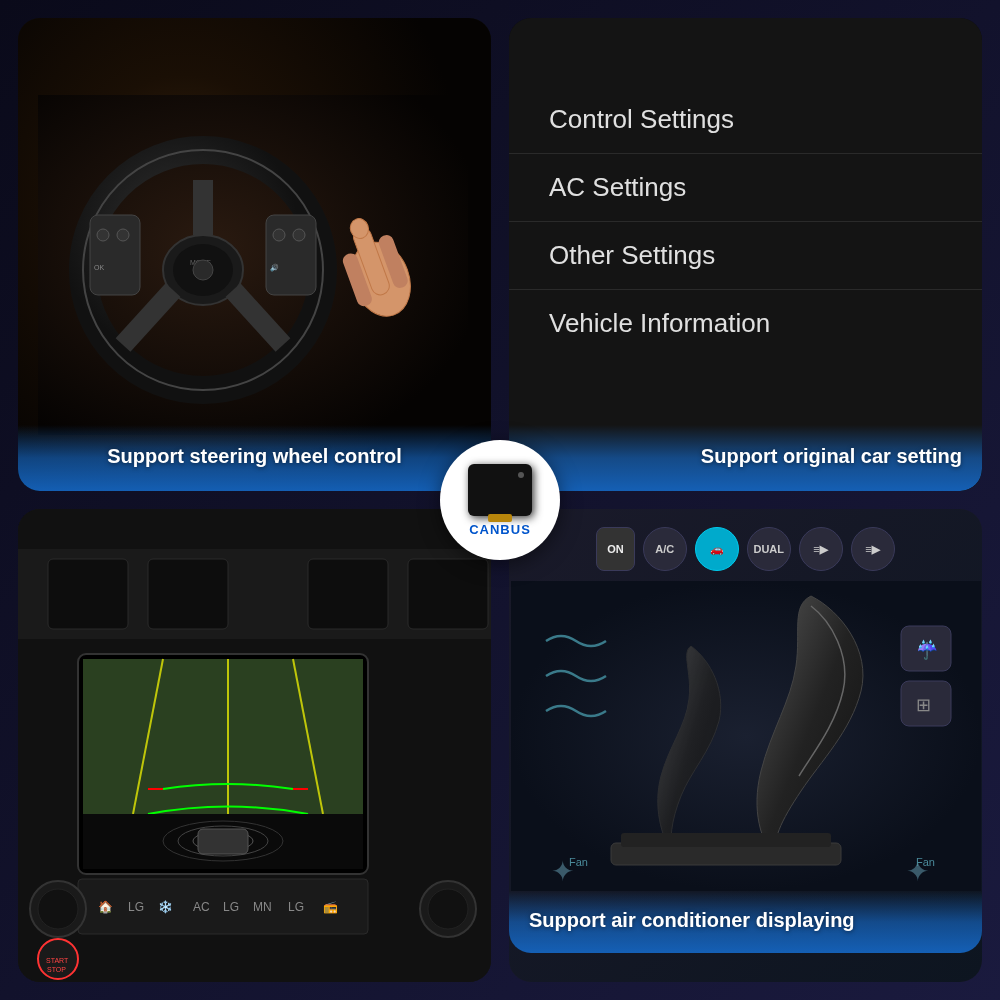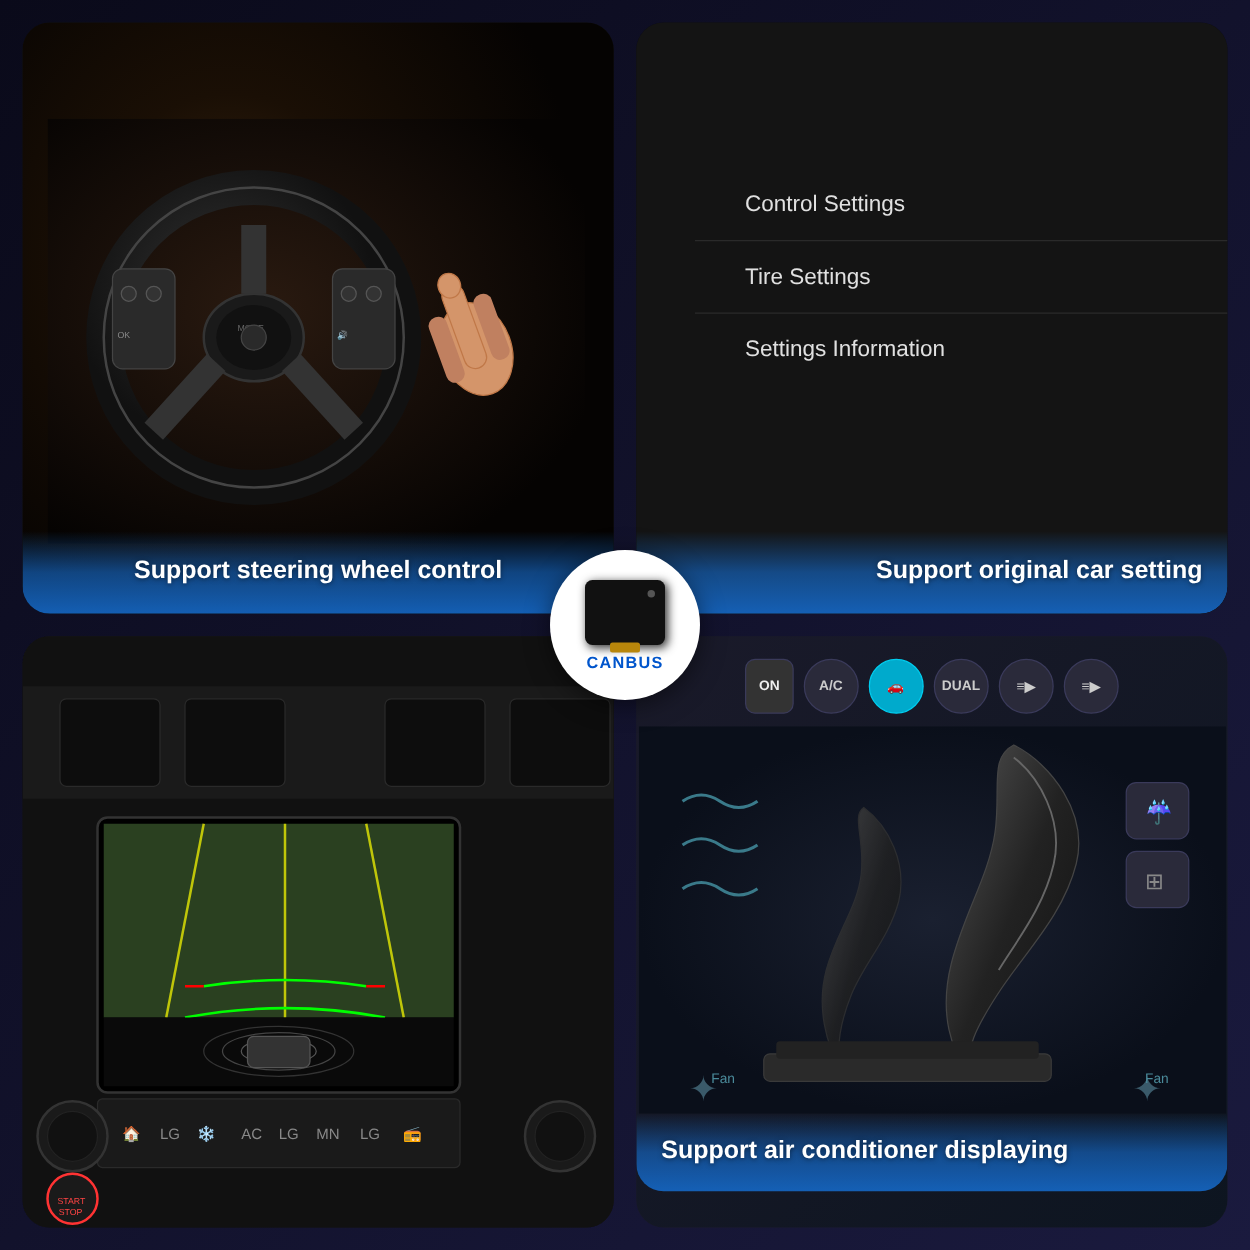--- a/index.html
+++ b/index.html
@@ -88,26 +88,25 @@
       flex: 1;
       display: flex;
       flex-direction: column;
       justify-content: center;
       padding: 10px 0;
     }
 
     .settings-item {
       padding: 18px 40px;
       color: #e0e0e0;
-      font-size: 18px;
+      font-size: 26px;
       font-weight: 400;
       border-bottom: 1px solid #2a2a2a;
       cursor: pointer;
       transition: background 0.2s;
-      margin-left: 47px;
     }
 
     .settings-item:last-child {
       border-bottom: none;
     }
 
     .settings-caption {
       background: linear-gradient(to top, #1565c0ee, #1565c0aa, transparent);
       padding: 18px 20px 22px;
       text-align: right;
@@ -296,22 +295,23 @@
 control</div>
       </div>
     </div>
   </div>
 
   <div class="quadrant tr">
     <div class="settings-panel">
       <div class="settings-list">
 
       <div class="settings-item">Control Settings</div>
-          <div class="settings-item">Tire Settings</div>
-          <div class="settings-item">Settings Information</div>
+          <div class="settings-item">AC Settings</div>
+          <div class="settings-item">Other Settings</div>
+          <div class="settings-item">Vehicle Information</div>
         </div>
       <div class="settings-caption">
         <div class="caption-text">Support original car setting</div>
       </div>
     </div>
   </div>
 
   <div class="quadrant bl">
     <div class="parking-scene">
       <svg width="490" height="490" viewBox="0 0 490 490">

